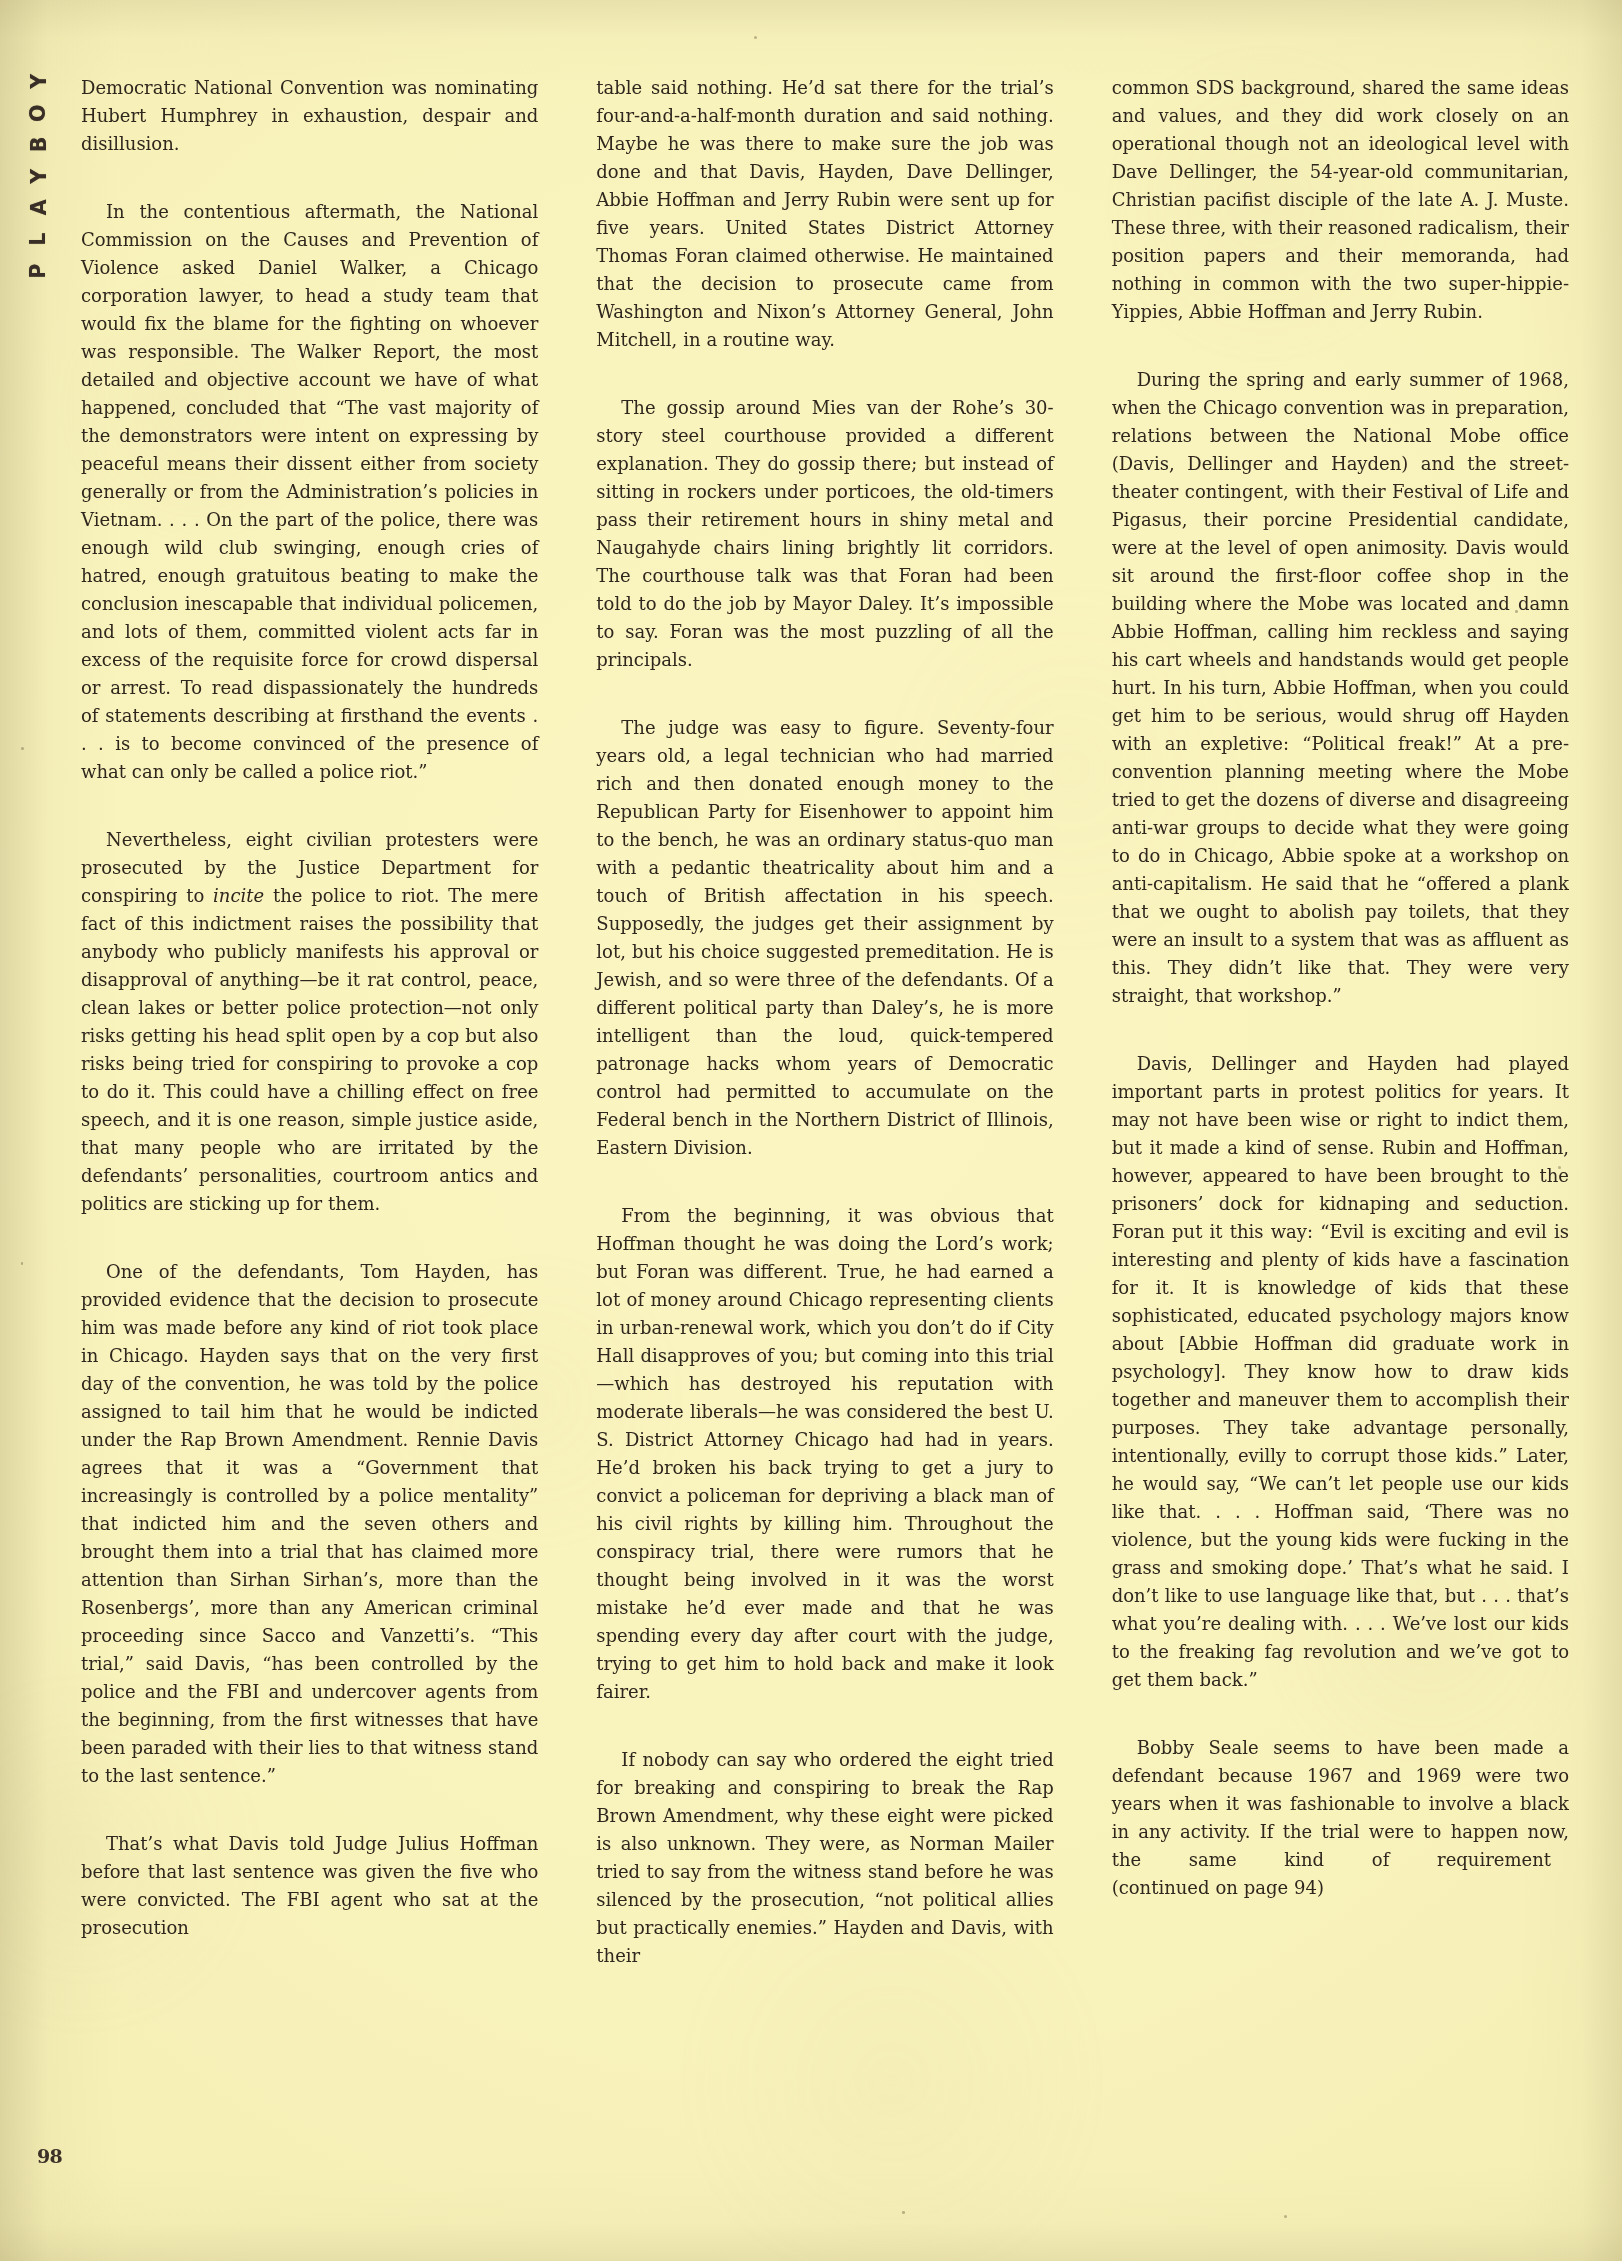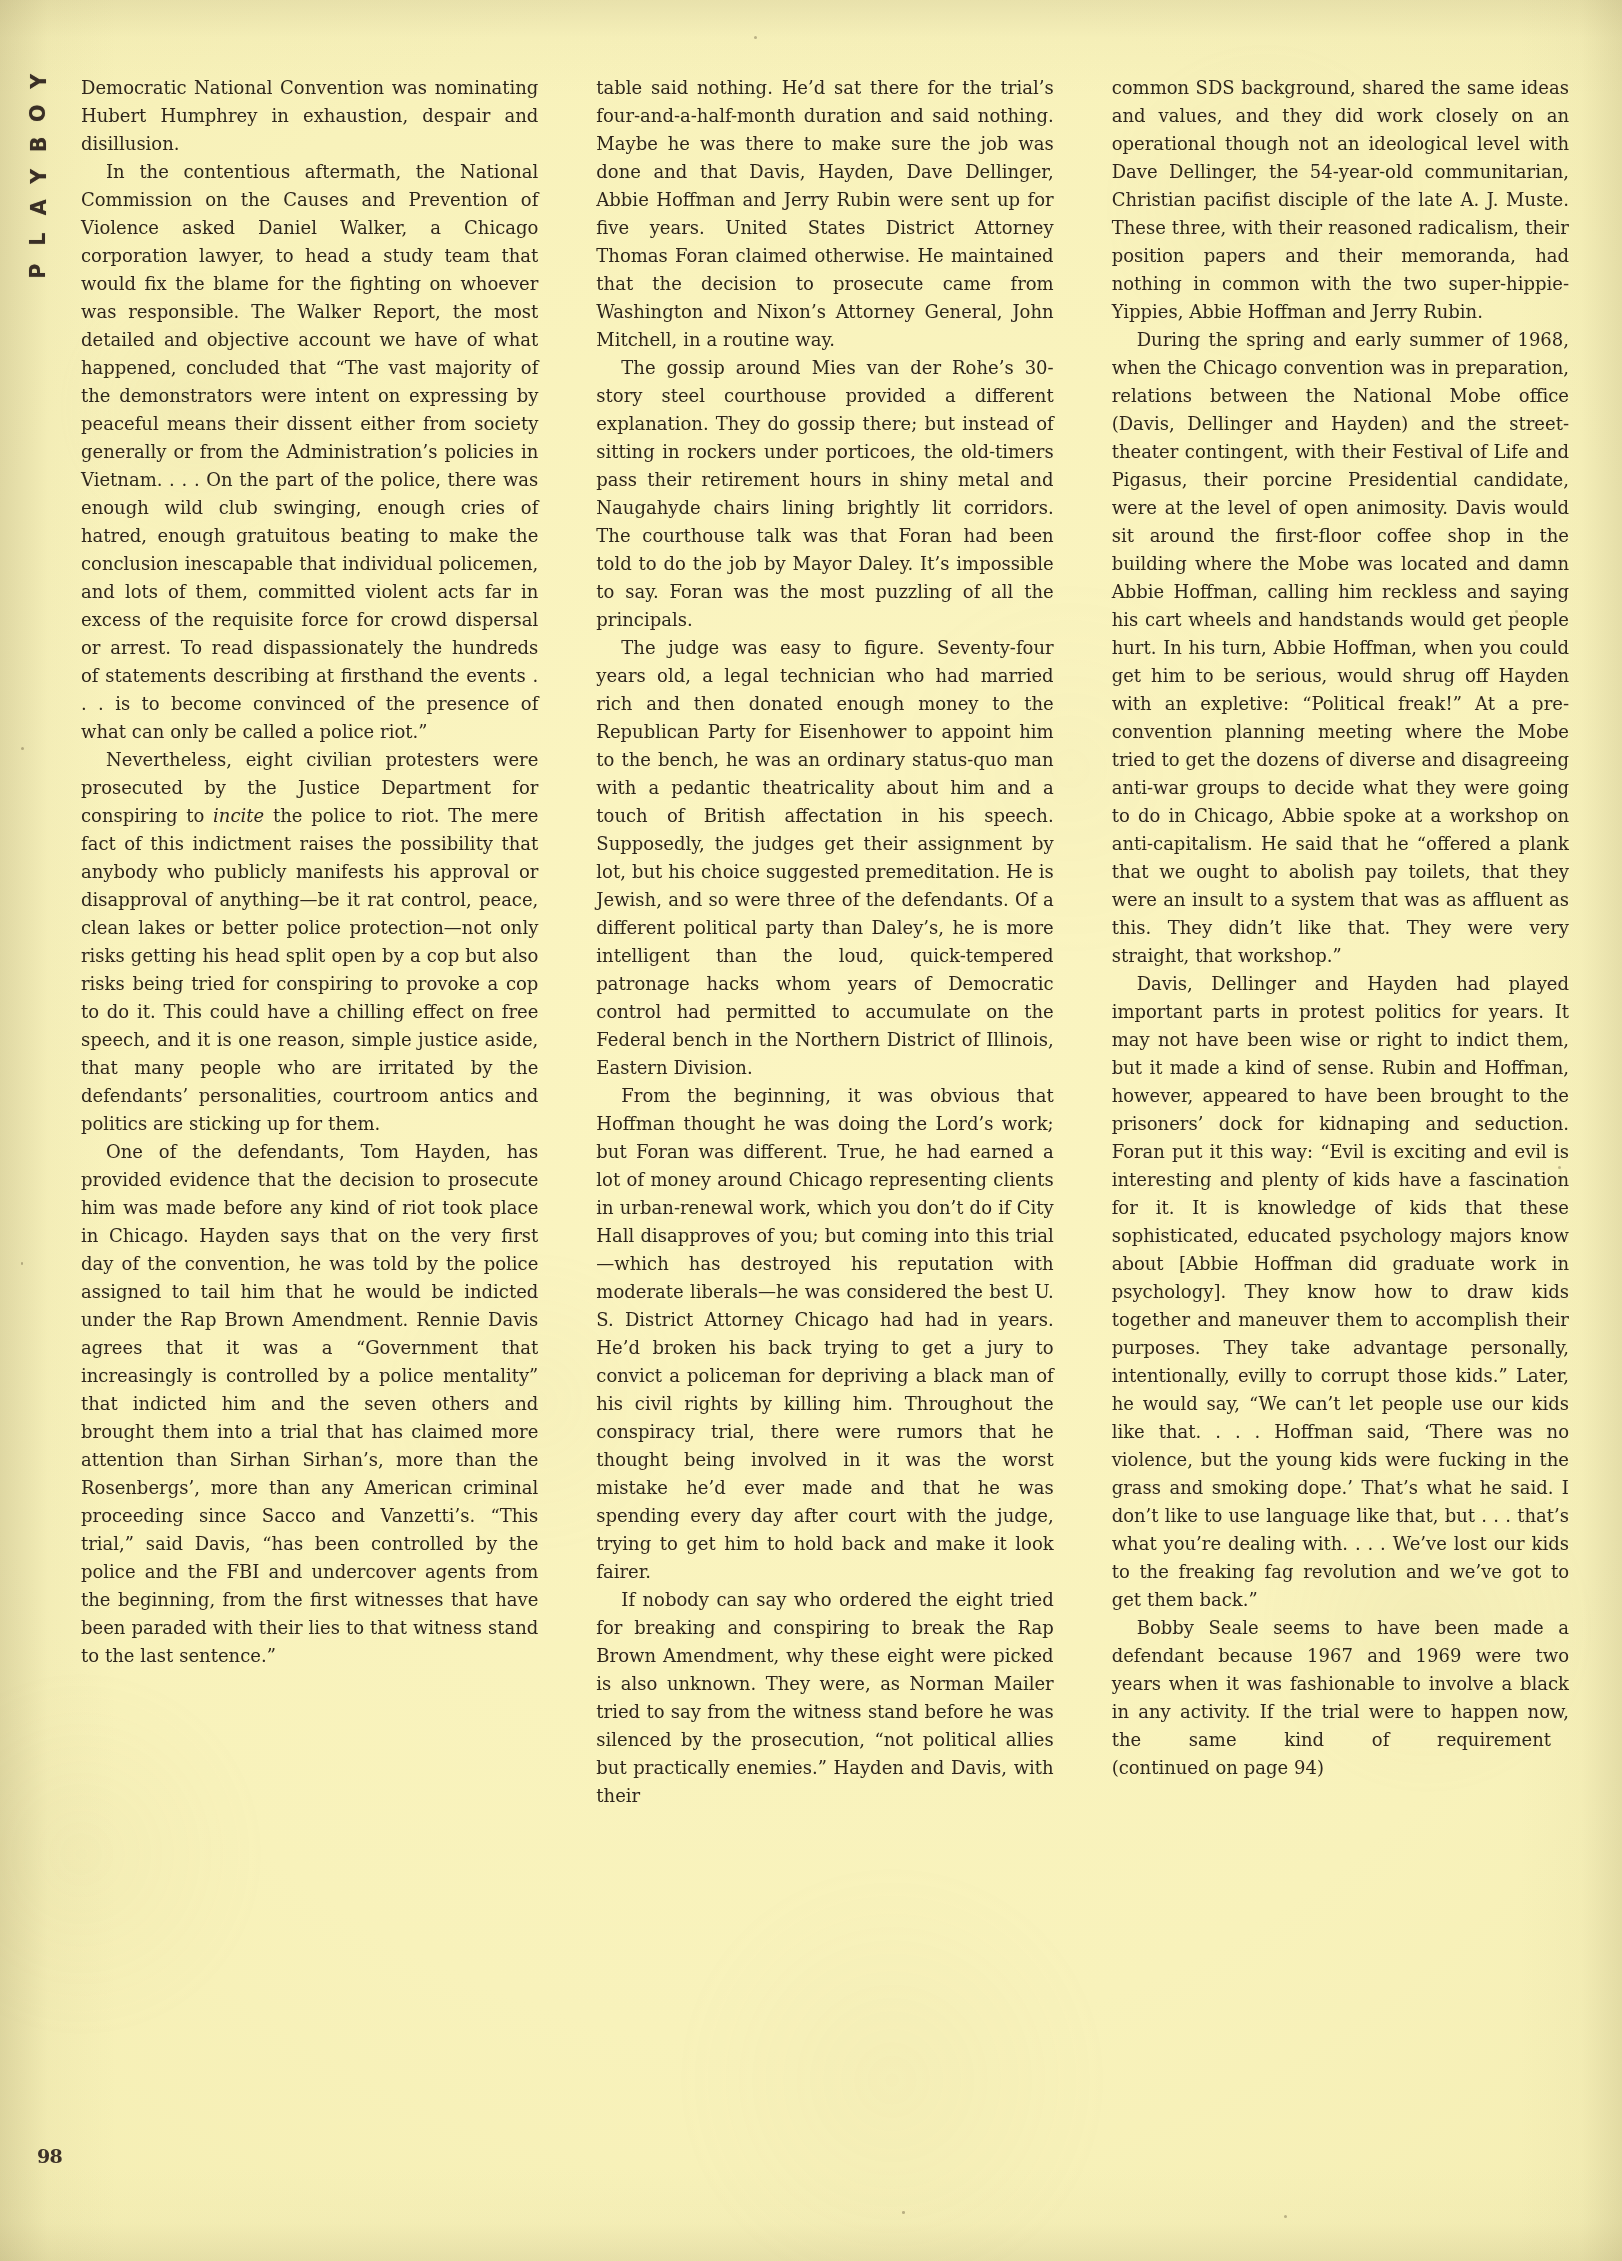--- a/index.html
+++ b/index.html
@@ -99,21 +99,21 @@
     text-align: justify;
     text-justify: inter-word;
     -webkit-hyphens: none;
     hyphens: none;
     word-spacing: .01em;
   }
   .col p {
     margin: 0;
     text-indent: 25px;
   }
-  .col p.nofirst { text-indent: 25px; }
+  .col p.nofirst { text-indent: 25px; margin-top: 40px; }
   .col p.cont    { text-indent: 0; }
 
   .col em { font-style: italic; }
   .contd {
     white-space: nowrap;
   }
   .contd-sp { display: inline-block; width: 18px; }
 
   
   .speck {
@@ -151,20 +151,21 @@
 
   <div class="folio">98</div>
 
   <div class="columns">
 
     <div class="col">
       <p class="cont">Democratic National Convention was nominating Hubert Humphrey in exhaustion, despair and disillusion.</p>
       <p class="nofirst">In the contentious aftermath, the National Commission on the Causes and Prevention of Violence asked Daniel Walker, a Chicago corporation lawyer, to head a study team that would fix the blame for the fighting on whoever was responsible. The Walker Report, the most detailed and objective account we have of what happened, concluded that “The vast majority of the demonstrators were intent on expressing by peaceful means their dissent either from society generally or from the Administration’s policies in Vietnam. . . . On the part of the police, there was enough wild club swinging, enough cries of hatred, enough gratuitous beating to make the conclusion inescapable that individual policemen, and lots of them, committed violent acts far in excess of the requisite force for crowd dispersal or arrest. To read dispassionately the hundreds of statements describing at firsthand the events . . . is to become convinced of the presence of what can only be called a police riot.”</p>
       <p class="nofirst">Nevertheless, eight civilian protesters were prosecuted by the Justice Department for conspiring to <em>incite</em> the police to riot. The mere fact of this indictment raises the possibility that anybody who publicly manifests his approval or disapproval of anything—be it rat control, peace, clean lakes or better police protection—not only risks getting his head split open by a cop but also risks being tried for conspiring to provoke a cop to do it. This could have a chilling effect on free speech, and it is one reason, simple justice aside, that many people who are irritated by the defendants’ personalities, courtroom antics and politics are sticking up for them.</p>
       <p class="nofirst">One of the defendants, Tom Hayden, has provided evidence that the decision to prosecute him was made before any kind of riot took place in Chicago. Hayden says that on the very first day of the convention, he was told by the police assigned to tail him that he would be indicted under the Rap Brown Amendment. Rennie Davis agrees that it was a “Government that increasingly is controlled by a police mentality” that indicted him and the seven others and brought them into a trial that has claimed more attention than Sirhan Sirhan’s, more than the Rosenbergs’, more than any American criminal proceeding since Sacco and Vanzetti’s. “This trial,” said Davis, “has been controlled by the police and the FBI and undercover agents from the beginning, from the first witnesses that have been paraded with their lies to that witness stand to the last sentence.”</p>
+      <p class="nofirst">That’s what Davis told Judge Julius Hoffman before that last sentence was given the five who were convicted. The FBI agent who sat at the prosecution</p>
     </div>
 
     <div class="col">
       <p class="cont">table said nothing. He’d sat there for the trial’s four-and-a-half-month duration and said nothing. Maybe he was there to make sure the job was done and that Davis, Hayden, Dave Dellinger, Abbie Hoffman and Jerry Rubin were sent up for five years. United States District Attorney Thomas Foran claimed otherwise. He maintained that the decision to prosecute came from Washington and Nixon’s Attorney General, John Mitchell, in a routine way.</p>
       <p class="nofirst">The gossip around Mies van der Rohe’s 30-story steel courthouse provided a different explanation. They do gossip there; but instead of sitting in rockers under porticoes, the old-timers pass their retirement hours in shiny metal and Naugahyde chairs lining brightly lit corridors. The courthouse talk was that Foran had been told to do the job by Mayor Daley. It’s impossible to say. Foran was the most puzzling of all the principals.</p>
       <p class="nofirst">The judge was easy to figure. Seventy-four years old, a legal technician who had married rich and then donated enough money to the Republican Party for Eisenhower to appoint him to the bench, he was an ordinary status-quo man with a pedantic theatricality about him and a touch of British affectation in his speech. Supposedly, the judges get their assignment by lot, but his choice suggested premeditation. He is Jewish, and so were three of the defendants. Of a different political party than Daley’s, he is more intelligent than the loud, quick-tempered patronage hacks whom years of Democratic control had permitted to accumulate on the Federal bench in the Northern District of Illinois, Eastern Division.</p>
       <p class="nofirst">From the beginning, it was obvious that Hoffman thought he was doing the Lord’s work; but Foran was different. True, he had earned a lot of money around Chicago representing clients in urban-renewal work, which you don’t do if City Hall disapproves of you; but coming into this trial—which has destroyed his reputation with moderate liberals—he was considered the best U. S. District Attorney Chicago had had in years. He’d broken his back trying to get a jury to convict a policeman for depriving a black man of his civil rights by killing him. Throughout the conspiracy trial, there were rumors that he thought being involved in it was the worst mistake he’d ever made and that he was spending every day after court with the judge, trying to get him to hold back and make it look fairer.</p>
       <p class="nofirst">If nobody can say who ordered the eight tried for breaking and conspiring to break the Rap Brown Amendment, why these eight were picked is also unknown. They were, as Norman Mailer tried to say from the witness stand before he was silenced by the prosecution, “not political allies but practically enemies.” Hayden and Davis, with their</p>
     </div>
 

